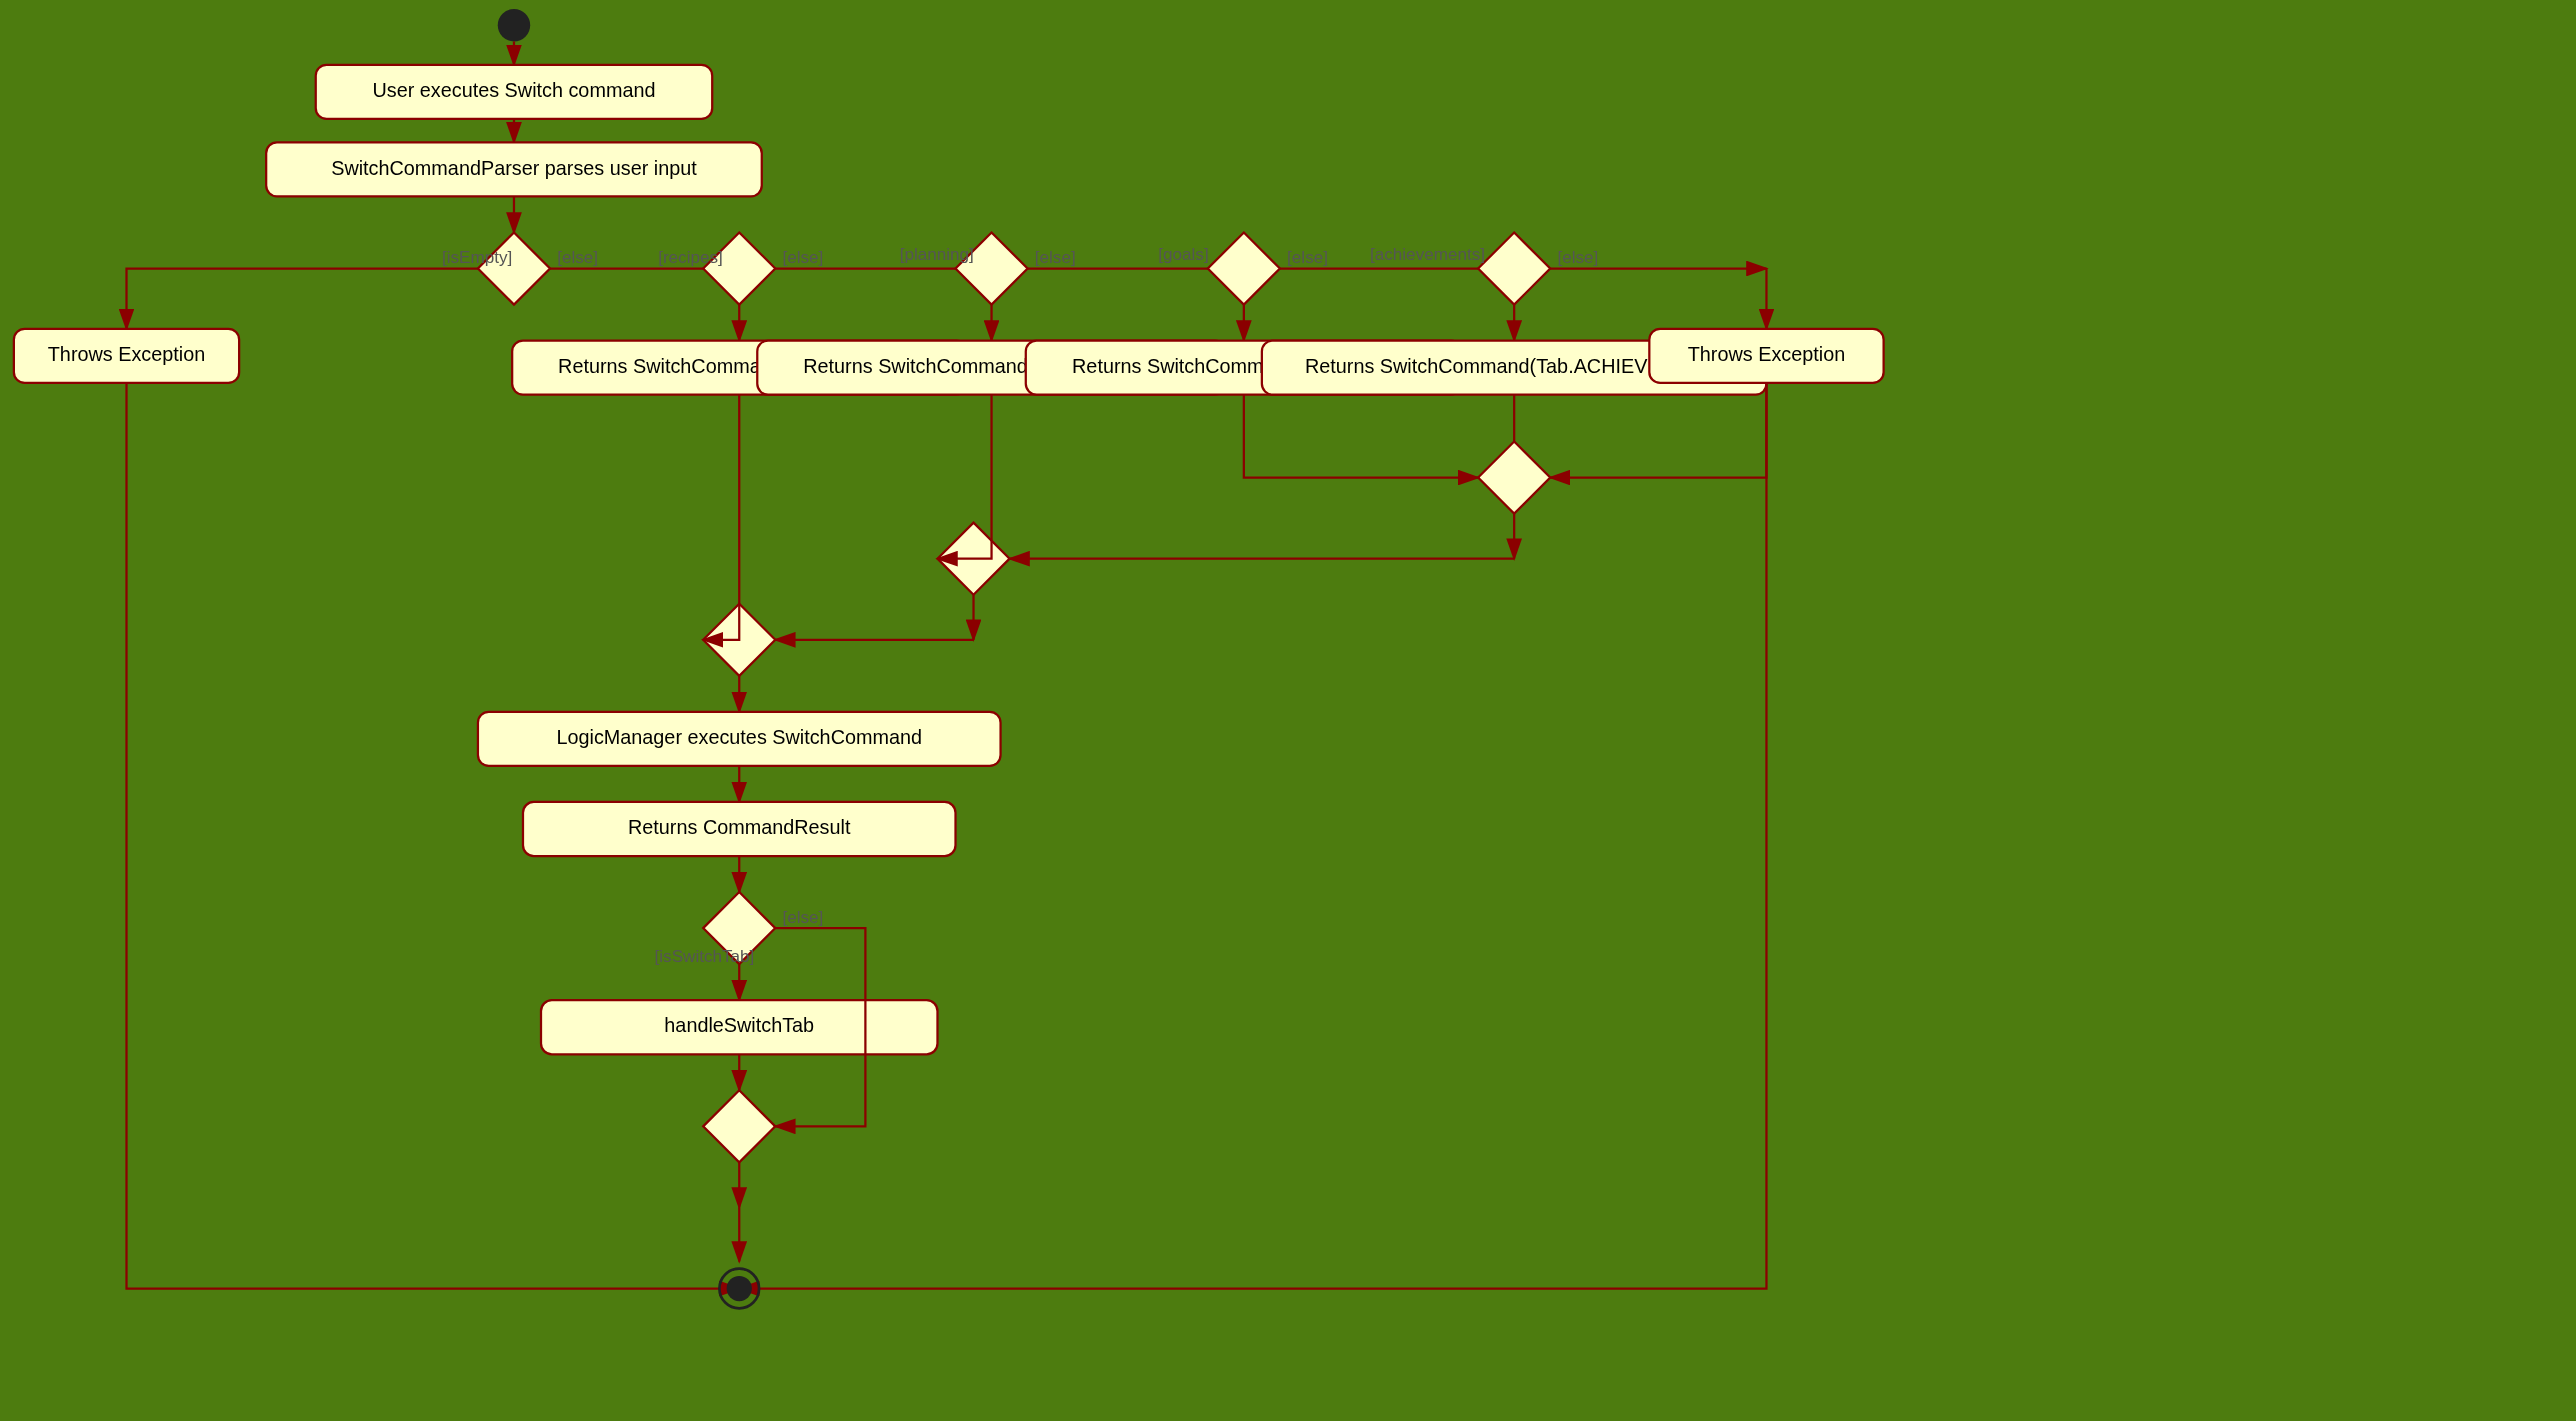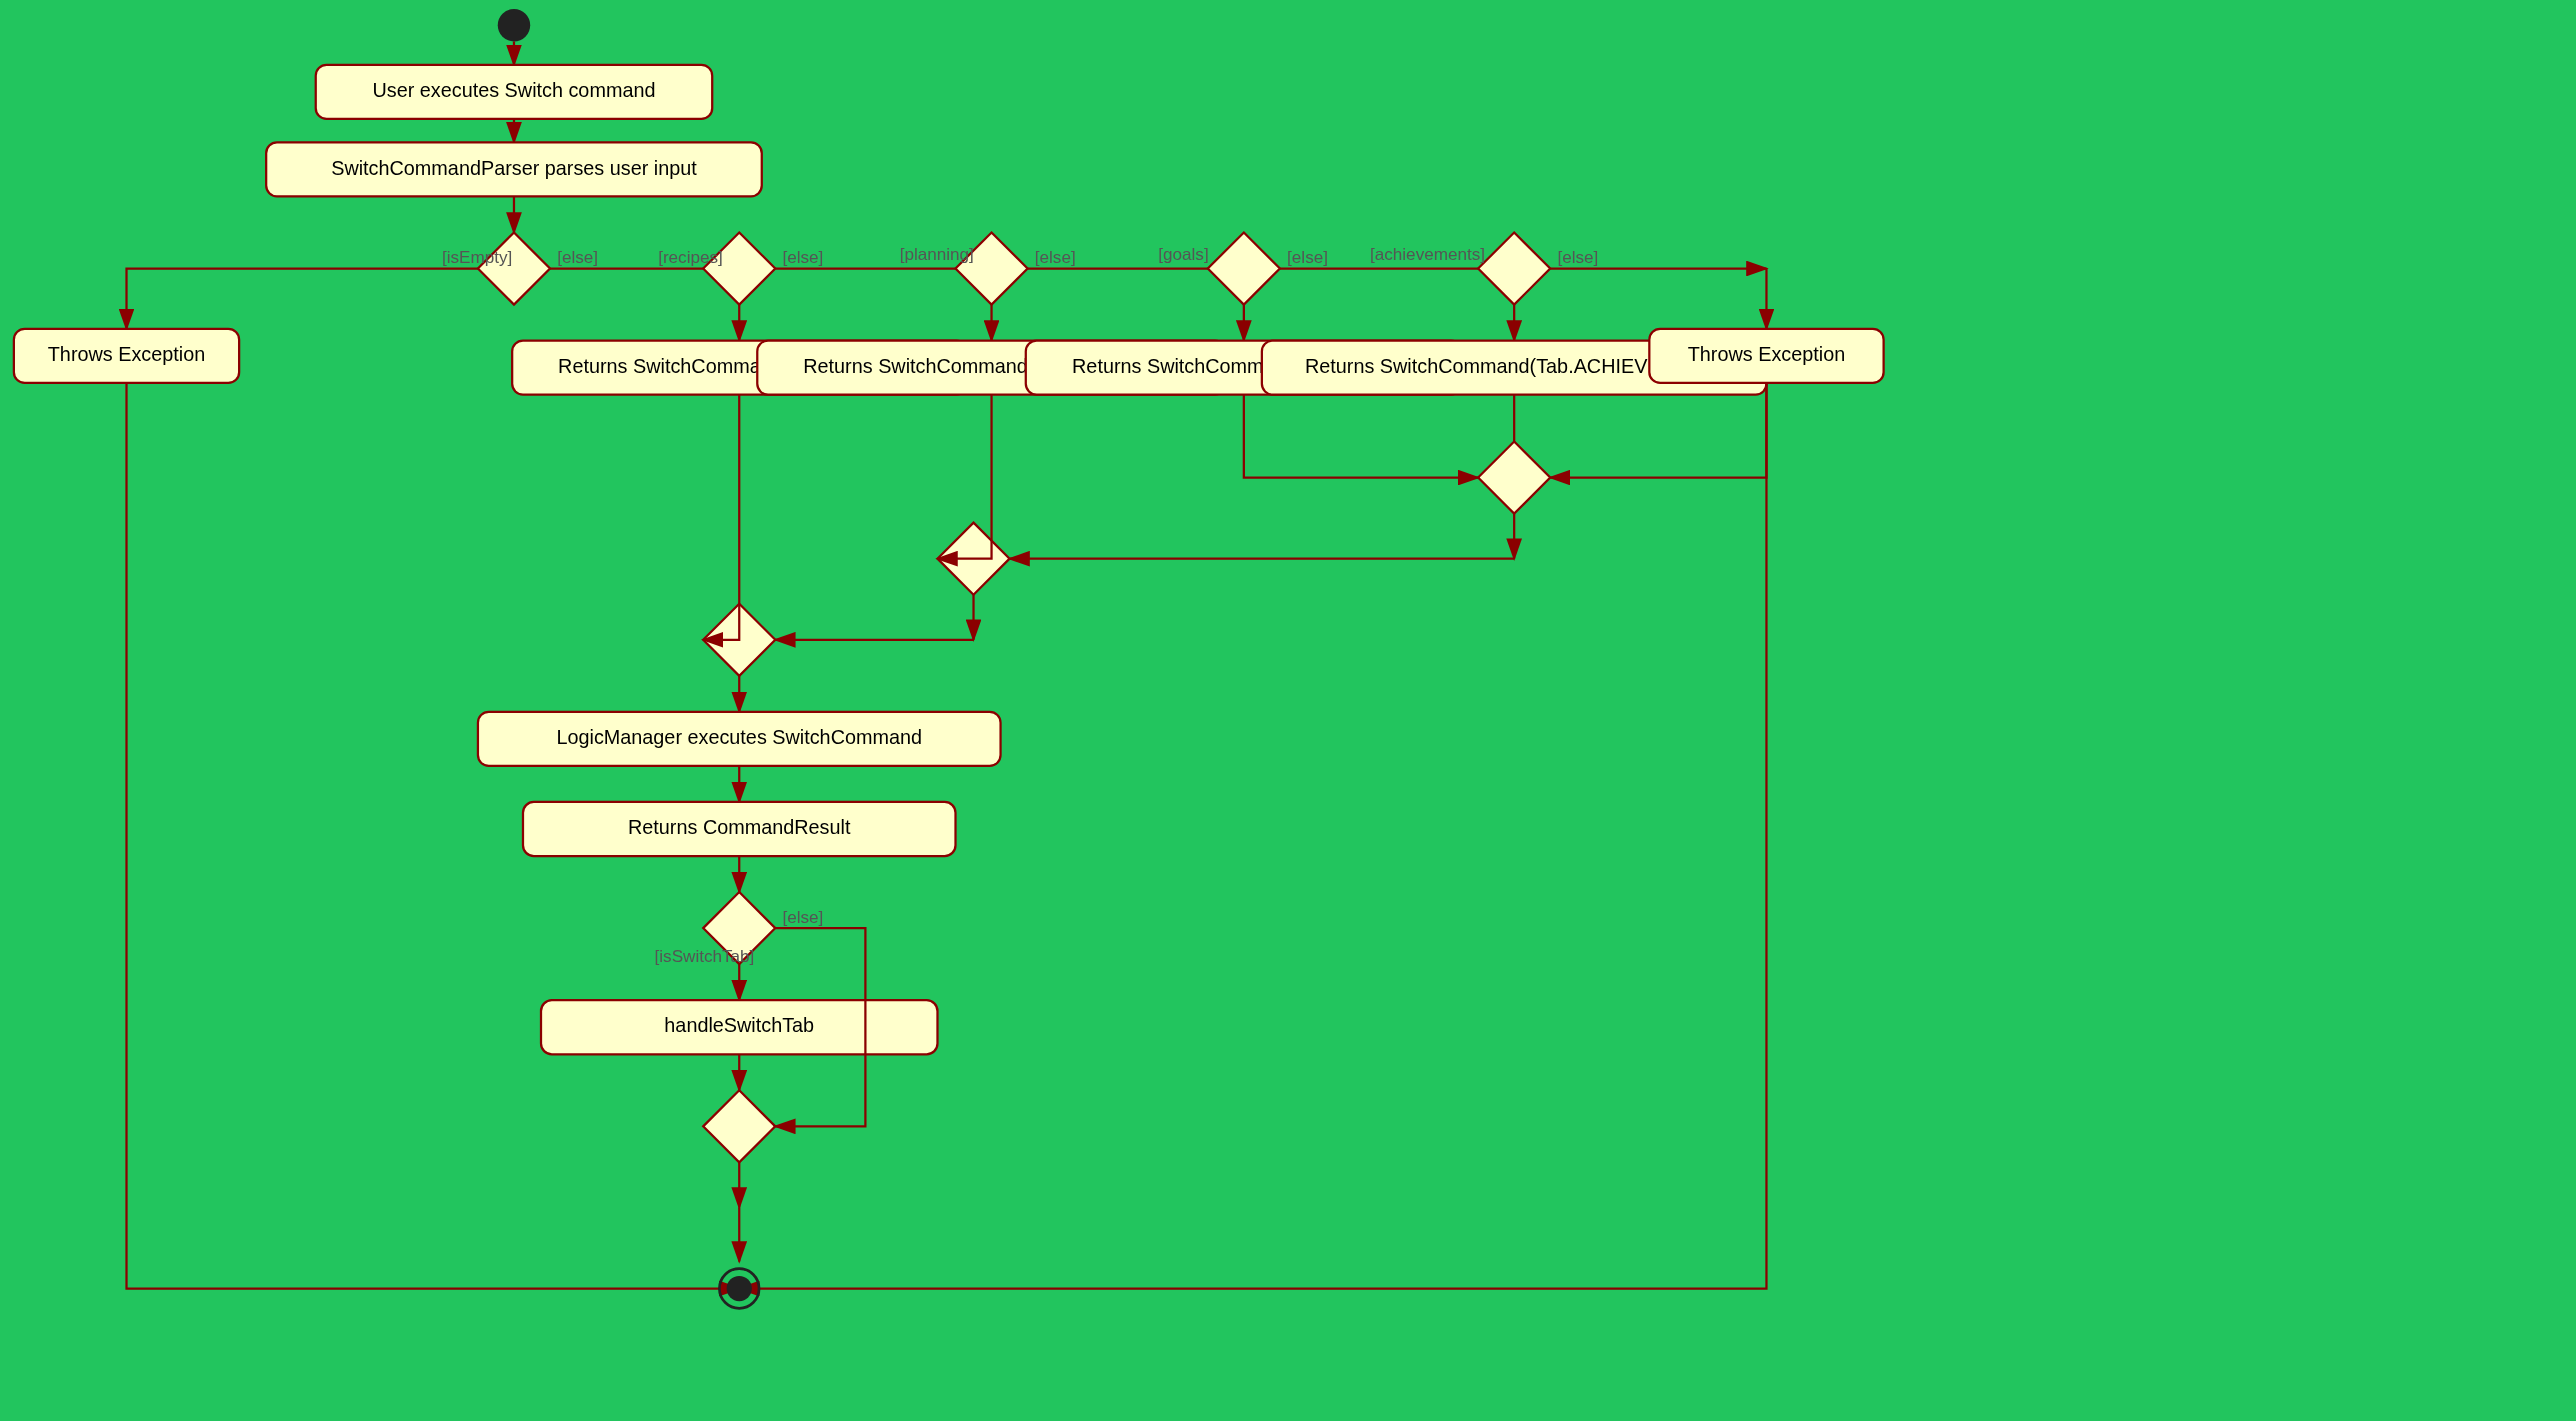--- a/index.html
+++ b/index.html
@@ -8,21 +8,21 @@
       font-family: Arial, sans-serif;
       width: 2576px;
       height: 1421px;
       overflow: hidden;
       position: relative;
     }
     #diagram-container {
       position: relative;
       width: 2576px;
       height: 1421px;
-      background: #22c55e;
+      background: #4d7c0f;
     }
     svg#main-diagram {
       position: absolute;
       top: 0; left: 0;
       width: 2576px;
       height: 1421px;
     }
     .node-rect {
       fill: #ffffcc;
       stroke: #8b0000;

